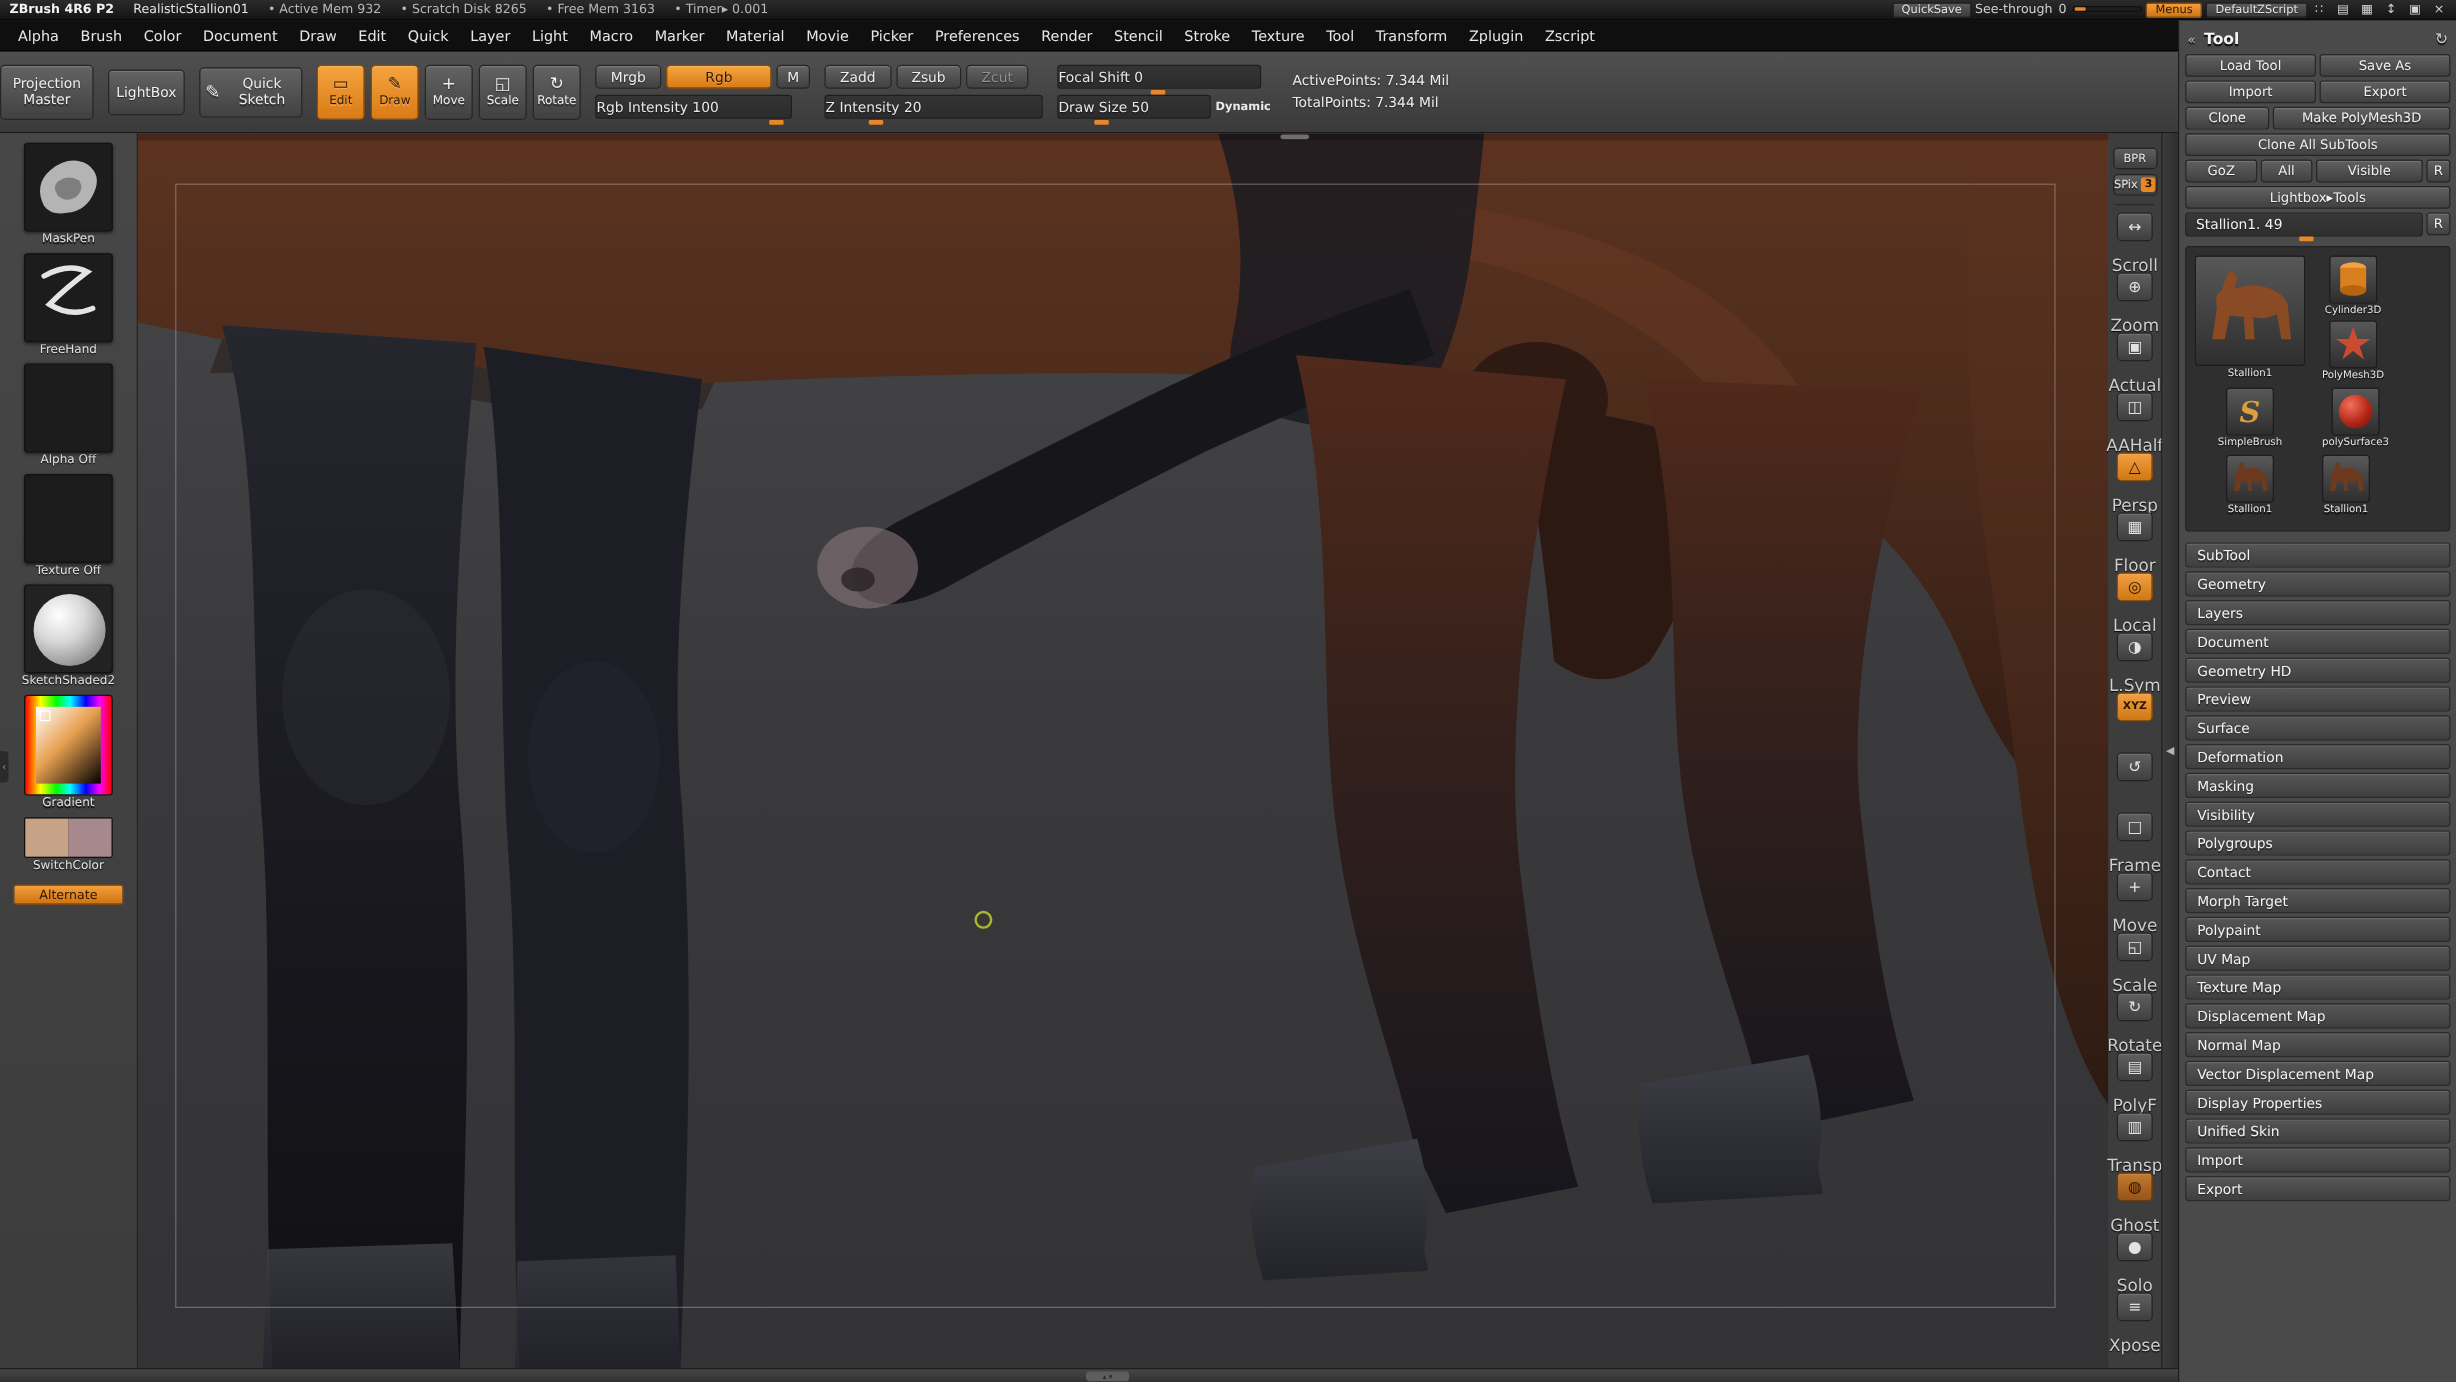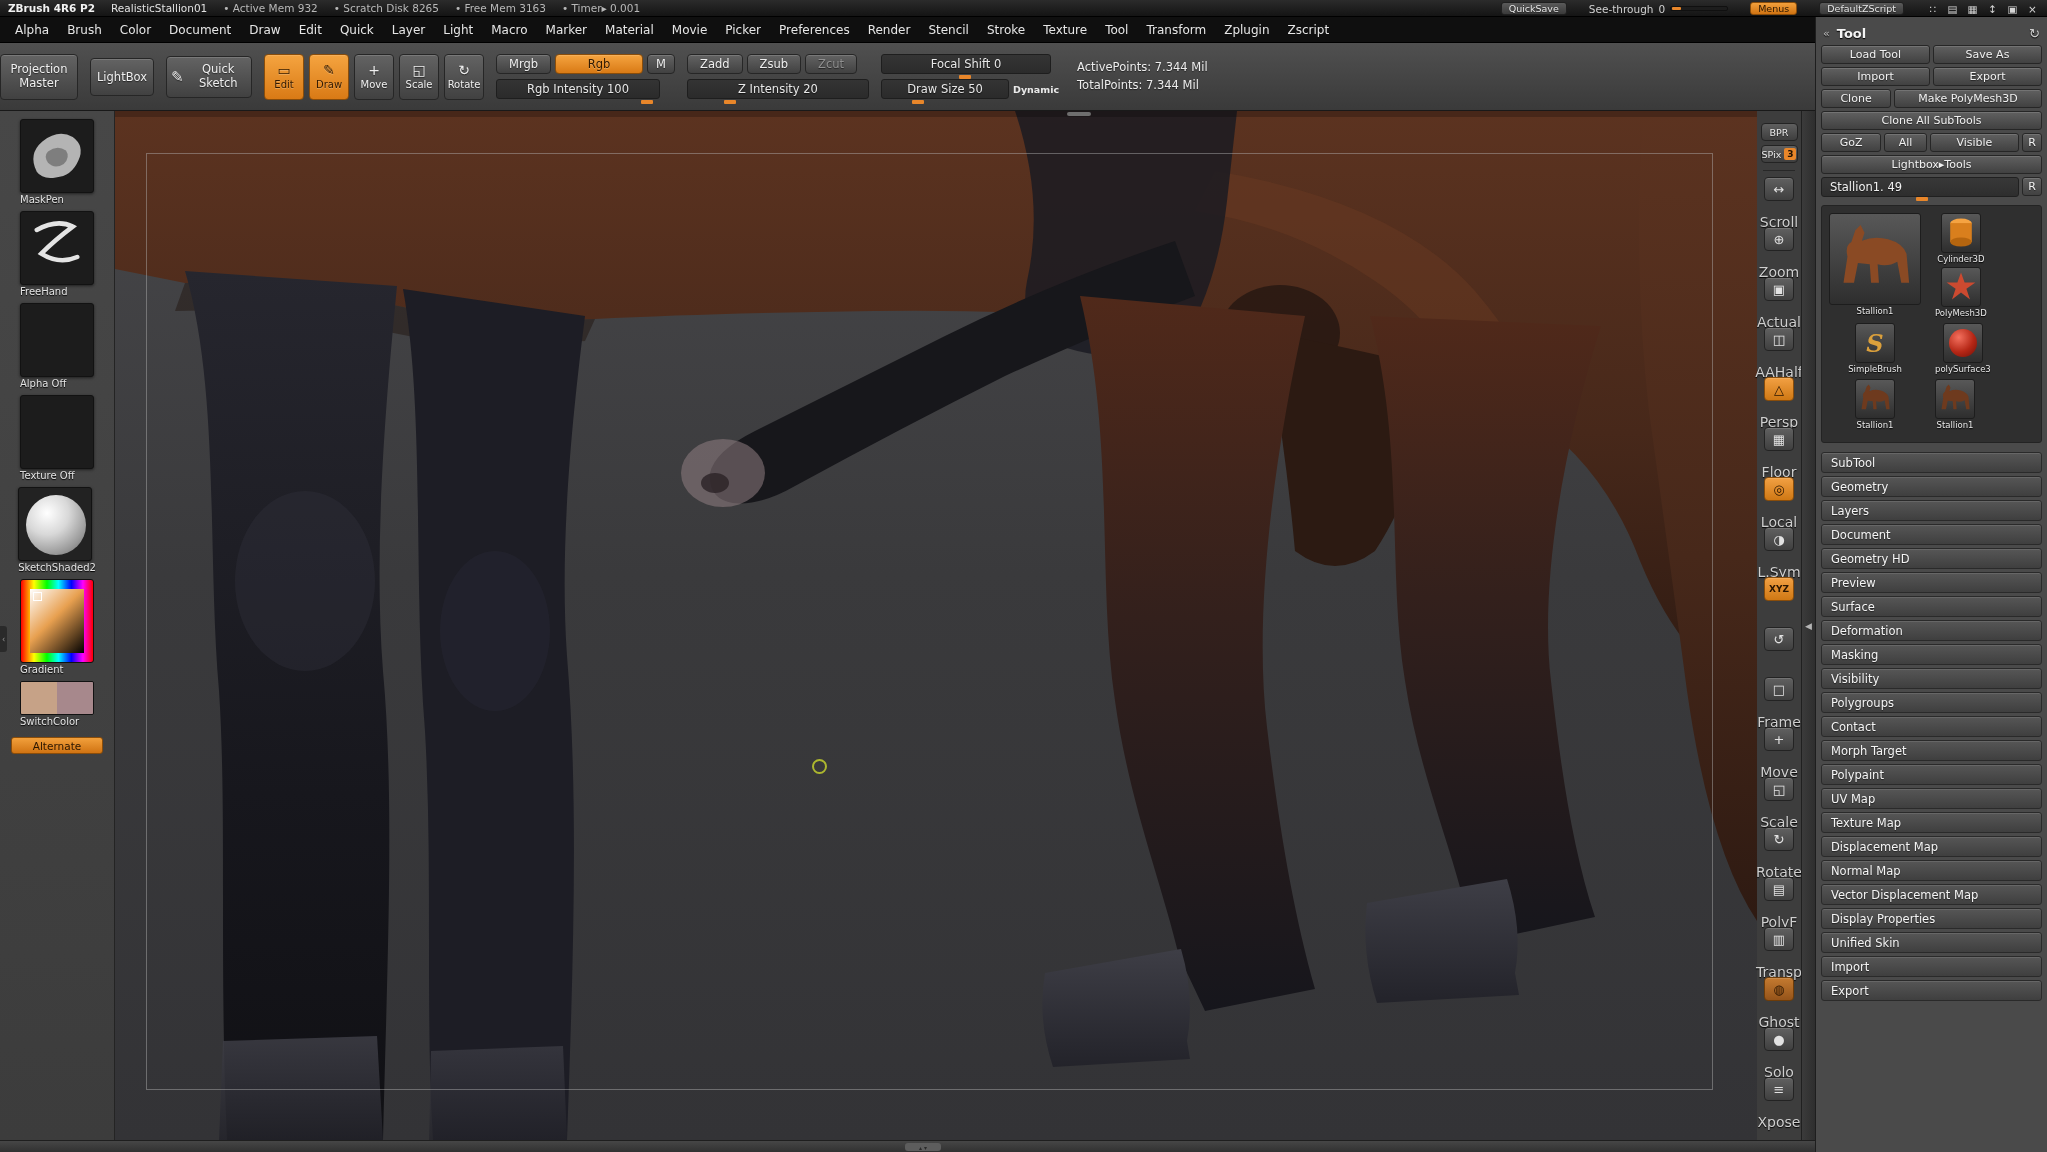--- a/index.html
+++ b/index.html
@@ -7,21 +7,21 @@
     font-family:"DejaVu Sans","Liberation Sans",sans-serif;}
   .app{position:absolute;inset:0}
 
   
   .titlebar{position:absolute;left:0;top:0;width:2047px;height:17px;
     background:linear-gradient(#2b2b2b,#141414);border-bottom:1px solid #000;
     display:flex;align-items:center;gap:16px;padding:0 8px;font-size:10.5px;color:#c7c7c7}
   .app-title{color:#f2f2f2;font-weight:bold;white-space:nowrap}
   .doc-name{color:#e2e2e2;white-space:nowrap}
   .stat{color:#b8b8b8;white-space:nowrap}
-  .tb-right{margin-left:auto;display:flex;align-items:flex-end;gap:22px}
+  .tb-right{margin-left:auto;display:flex;align-items:flex-start;gap:3px}
   .mini-btn{height:13px;padding:0 7px;font-size:9.5px;color:#e6e6e6;
     background:linear-gradient(#5a5a5a,#3a3a3a);border:1px solid #1f1f1f;border-radius:3px;
     display:flex;align-items:center;white-space:nowrap;text-shadow:0 1px 1px rgba(0,0,0,.5)}
   .mini-btn.orange{background:linear-gradient(#f2a03c,#d07312);color:#2a1600;border-color:#8a4d0a;text-shadow:none}
   .see{display:flex;align-items:center;gap:5px;color:#d0d0d0}
   .see .track{width:58px;height:5px;background:#1d1d1d;border-radius:2px;position:relative;border:1px solid #101010}
   .see .track i{position:absolute;left:1px;top:0;width:9px;height:3px;background:#e8862a;border-radius:1px}
   .win-icons{display:flex;gap:7px;color:#d4d4d4;font-size:10.5px}
   .win-icons span{width:13px;text-align:center}
 
@@ -45,32 +45,32 @@
   .tools-row{display:flex;gap:5px}
   .tbtn{width:40px;height:46px;display:flex;flex-direction:column;align-items:center;justify-content:center;gap:2px;
     font-size:10px;background:linear-gradient(#636363,#414141);border:1px solid #262626;border-radius:4px;color:#efefef;
     box-shadow:inset 0 1px 0 rgba(255,255,255,.14);text-shadow:0 1px 1px rgba(0,0,0,.55)}
   .tico{font-size:14px;line-height:1}
   .col{display:flex;flex-direction:column;gap:5px}
   .rowx{display:flex;gap:4px;align-items:center}
   .btn.sm{height:20px;font-size:11.5px;padding:0 12px}
   .btn.dim{color:#909090}
   .slider{position:relative;height:20px;background:linear-gradient(#343434,#2b2b2b);border:1px solid #1e1e1e;border-radius:3px;
-    color:#e8e8e8;font-size:11.5px;display:flex;align-items:center;justify-content:center;text-shadow:0 1px 1px rgba(0,0,0,.65)}
+    color:#e8e8e8;font-size:11.5px;display:flex;align-items:center;justify-content:flex-start;text-shadow:0 1px 1px rgba(0,0,0,.65)}
   .slider .dot{position:absolute;bottom:-6px;width:12px;height:4px;background:#e8862a;border-radius:1px}
   .points{font-size:11.5px;color:#ededed;line-height:1.55;text-shadow:0 1px 1px rgba(0,0,0,.55);margin-left:6px;white-space:nowrap}
   .dyn{font-size:9.5px;font-weight:bold;color:#eaeaea;margin-left:0}
 
   
   .workspace{position:absolute;left:0;top:111px;width:1815px;bottom:12px;background:#3d3d3d}
 
   
   .left-panel{position:absolute;left:0;top:0;bottom:0;width:115px;background:linear-gradient(#474747,#3c3c3c);
     border-right:1px solid #242424;display:flex;flex-direction:column;align-items:center;padding-top:8px}
-  .lp-item{display:flex;flex-direction:column;margin-bottom:6px}
+  .lp-item{display:flex;flex-direction:column;align-items:center;margin-bottom:6px}
   .thumb{width:74px;height:74px;background:#1c1c1c;border:1px solid #121212;border-radius:3px;
     box-shadow:0 1px 3px rgba(0,0,0,.55);overflow:hidden;position:relative}
   .lp-label{font-size:10px;color:#e4e4e4;margin-top:1px;text-shadow:0 1px 1px #000;white-space:nowrap}
   .sphere{background:#222}
   .sphere i{position:absolute;left:7px;top:7px;width:60px;height:60px;border-radius:50%;
     background:radial-gradient(circle at 35% 30%,#ffffff,#d8d8d8 38%,#9a9a9a 72%,#5c5c5c 100%)}
   .gradpick{width:74px;height:84px;background:linear-gradient(90deg,#f00,#ff0 18%,#0f0 36%,#0ff 52%,#00f 70%,#f0f 86%,#f00);
     position:relative;border:1px solid #121212;border-radius:3px}
   .gradpick .sv{position:absolute;inset:9px;background:linear-gradient(135deg,#ffffff,#e8a050 45%,#000000)}
   .gradpick .sel{position:absolute;left:12px;top:12px;width:9px;height:9px;border:1px solid #fff;background:transparent}

